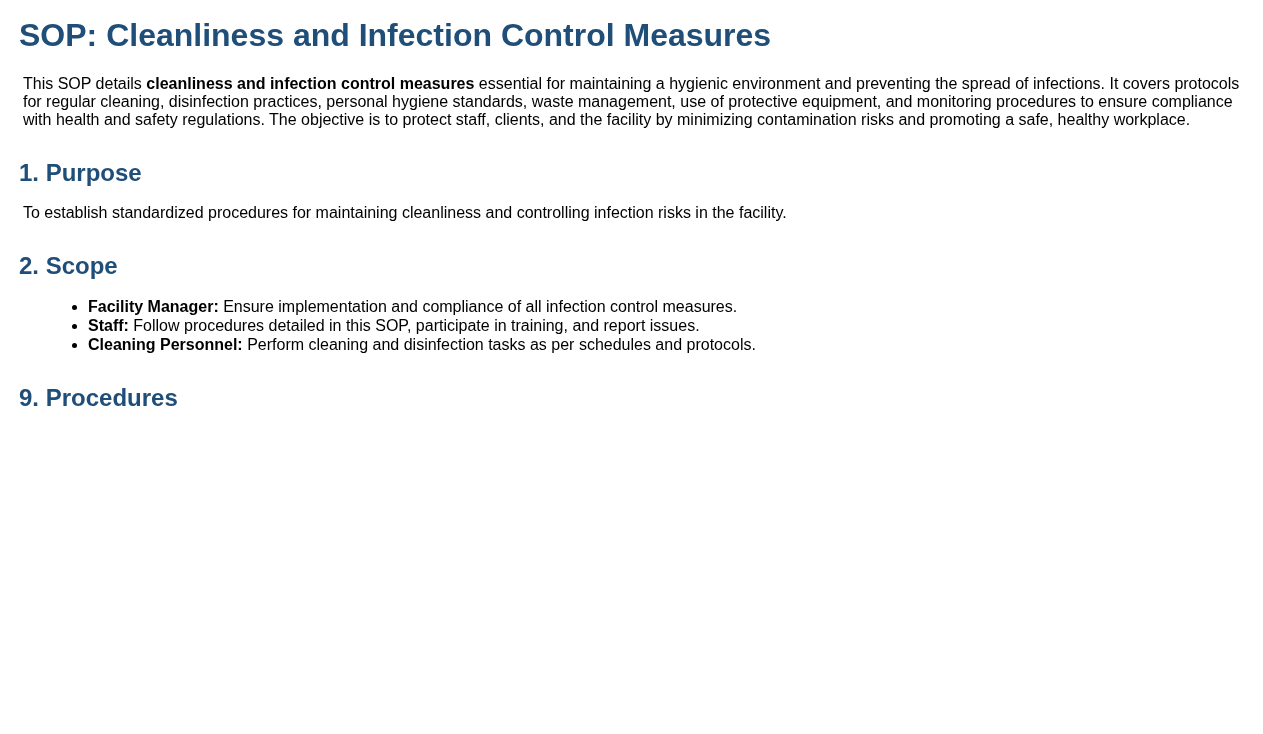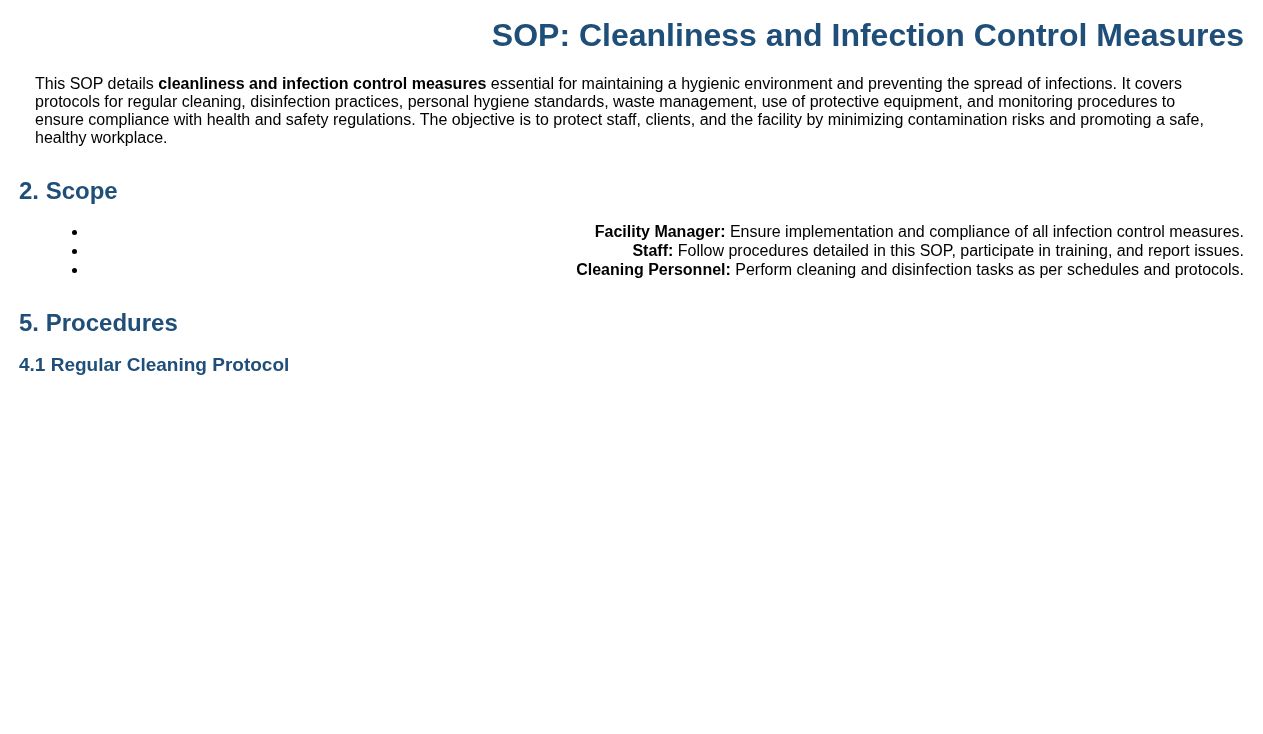--- a/index.html
+++ b/index.html
@@ -21,75 +21,76 @@
   }
   .doc{
     padding:17px 19px 0 19px;
   }
   h1{
     color:var(--heading-color);
     font-size:32px;
     line-height:37px;
     font-weight:bold;
     margin:0 0 21px 0;
-    text-align:right;
   }
   h2{
     color:var(--heading-color);
     font-size:24px;
     line-height:28px;
     font-weight:bold;
     margin:30px 0 17px 0;
   }
   h3{
     color:var(--heading-color);
     font-size:19px;
     line-height:22px;
     font-weight:bold;
     margin:16px 0 17px 0;
   }
   p{
-    margin:16px 16px;
+    margin:16px 4px;
   }
   ul,ol{
     margin:17px 0;
     padding-left:69px;
   }
   li{
     line-height:19px;
-    text-align:right;
   }
   strong{font-weight:bold;}
 </style>
 </head>
 <body>
 
 <div class="doc">
 
   <h1>SOP: Cleanliness and Infection Control Measures</h1>
 
   <p><span>This SOP details </span><strong>cleanliness and infection control measures</strong><span> essential for maintaining a hygienic environment and preventing the spread of infections. It covers protocols for regular cleaning, disinfection practices, personal hygiene standards, waste management, use of protective equipment, and monitoring procedures to ensure compliance with health and safety regulations. The objective is to protect staff, clients, and the facility by minimizing contamination risks and promoting a safe, healthy workplace.</span></p>
 
+  <section>
+    <h2>1. Purpose</h2>
+    <p>To establish standardized procedures for maintaining cleanliness and controlling infection risks in the facility.</p>
+  </section>
 
   <section>
     <h2>2. Scope</h2>
   </section>
 
   <section>
     <ul>
       <li><strong>Facility Manager:</strong><span> Ensure implementation and compliance of all infection control measures.</span></li>
       <li><strong>Staff:</strong><span> Follow procedures detailed in this SOP, participate in training, and report issues.</span></li>
       <li><strong>Cleaning Personnel:</strong><span> Perform cleaning and disinfection tasks as per schedules and protocols.</span></li>
     </ul>
   </section>
 
   <section>
-    <h2>5. Procedures</h2>
+    <h2>9. Procedures</h2>
 
     <div>
-      <h3>4.1 Regular Cleaning Protocol</h3>
     </div>
 
     <div>
     </div>
   </section>
 
 </div>
 
 </body></html>

